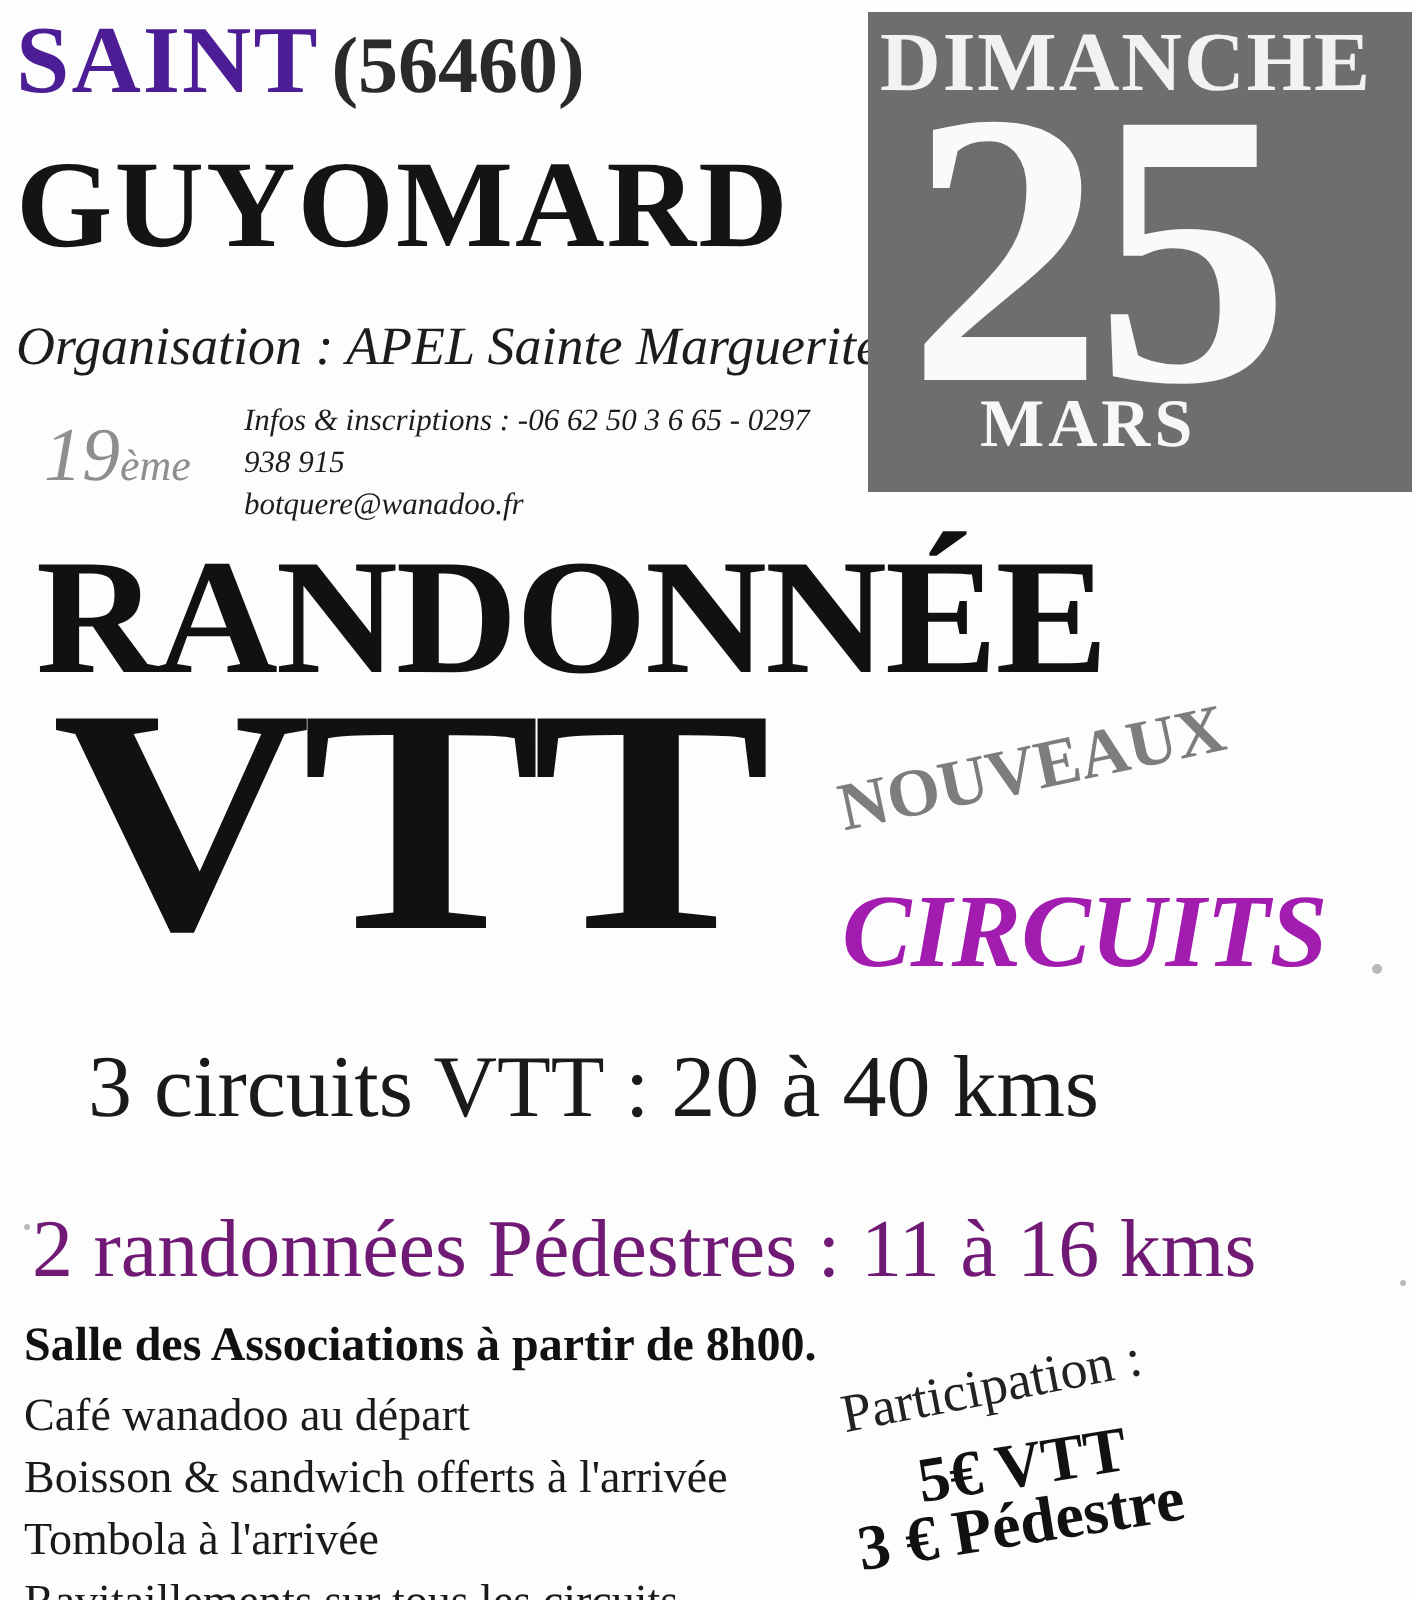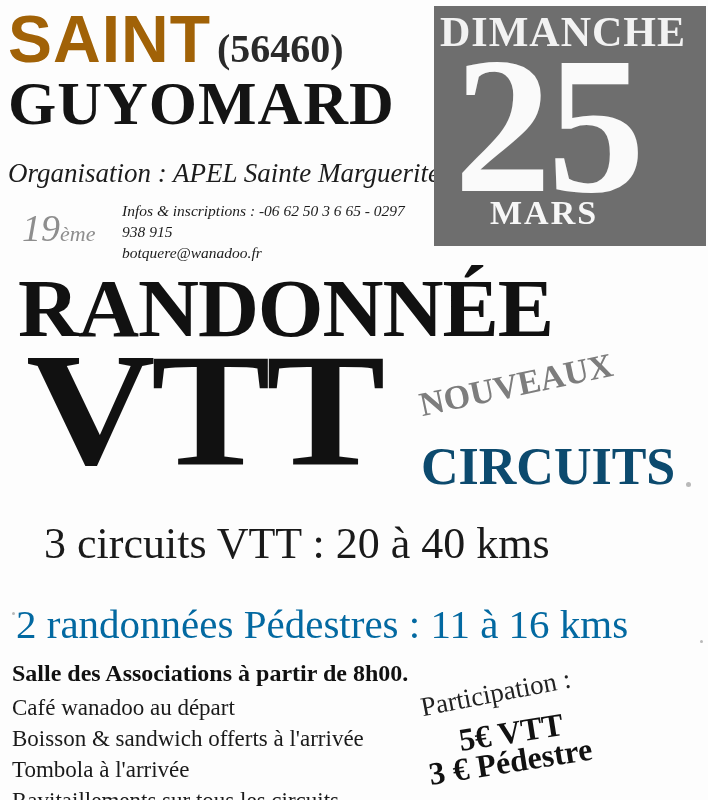--- a/index.html
+++ b/index.html
@@ -22,26 +22,26 @@
   
   .town-line-1 {
     position: absolute;
     left: 8px;
     top: 8px;
     width: 430px;
     display: flex;
     align-items: baseline;
   }
   .town-name {
-    font-family: Liberation Sans, sans-serif;
-    font-weight: bold;
-    font-size: 66px;
+    font-family: Liberation Serif, serif;
+    font-weight: bold;
+    font-size: 48px;
     line-height: 0.95;
     letter-spacing: 1px;
-    color: #a16207;
+    color: #4c1d95;
     white-space: nowrap;
   }
   .town-zip {
     font-family: "Liberation Serif", serif;
     font-weight: bold;
     font-size: 40px;
     color: #2a2a2a;
     margin-left: 6px;
     white-space: nowrap;
   }
@@ -180,42 +180,43 @@
     transform-origin: left bottom;
     letter-spacing: 0px;
   }
   .badge-circuits {
     position: absolute;
     left: 421px;
     top: 437px;
     font-family: "Liberation Serif", serif;
     font-weight: bold;
     font-size: 52px;
-    color: #0c4a6e;
+    color: #a21caf;
     white-space: nowrap;
     letter-spacing: 0px;
+    font-style: italic;
   }
 
   
   .line-vtt-circuits {
     position: absolute;
     left: 44px;
     top: 518px;
     font-family: "Liberation Serif", serif;
     font-size: 44px;
     color: #1a1a1a;
     white-space: nowrap;
   }
   .line-pedestres {
     position: absolute;
     left: 16px;
     top: 600px;
     font-family: "Liberation Serif", serif;
     font-size: 41px;
-    color: #0369a1;
+    color: #701a75;
     white-space: nowrap;
   }
 
   
   .salle {
     position: absolute;
     left: 12px;
     top: 660px;
     font-family: Liberation Serif, serif;
     font-weight: bold;

